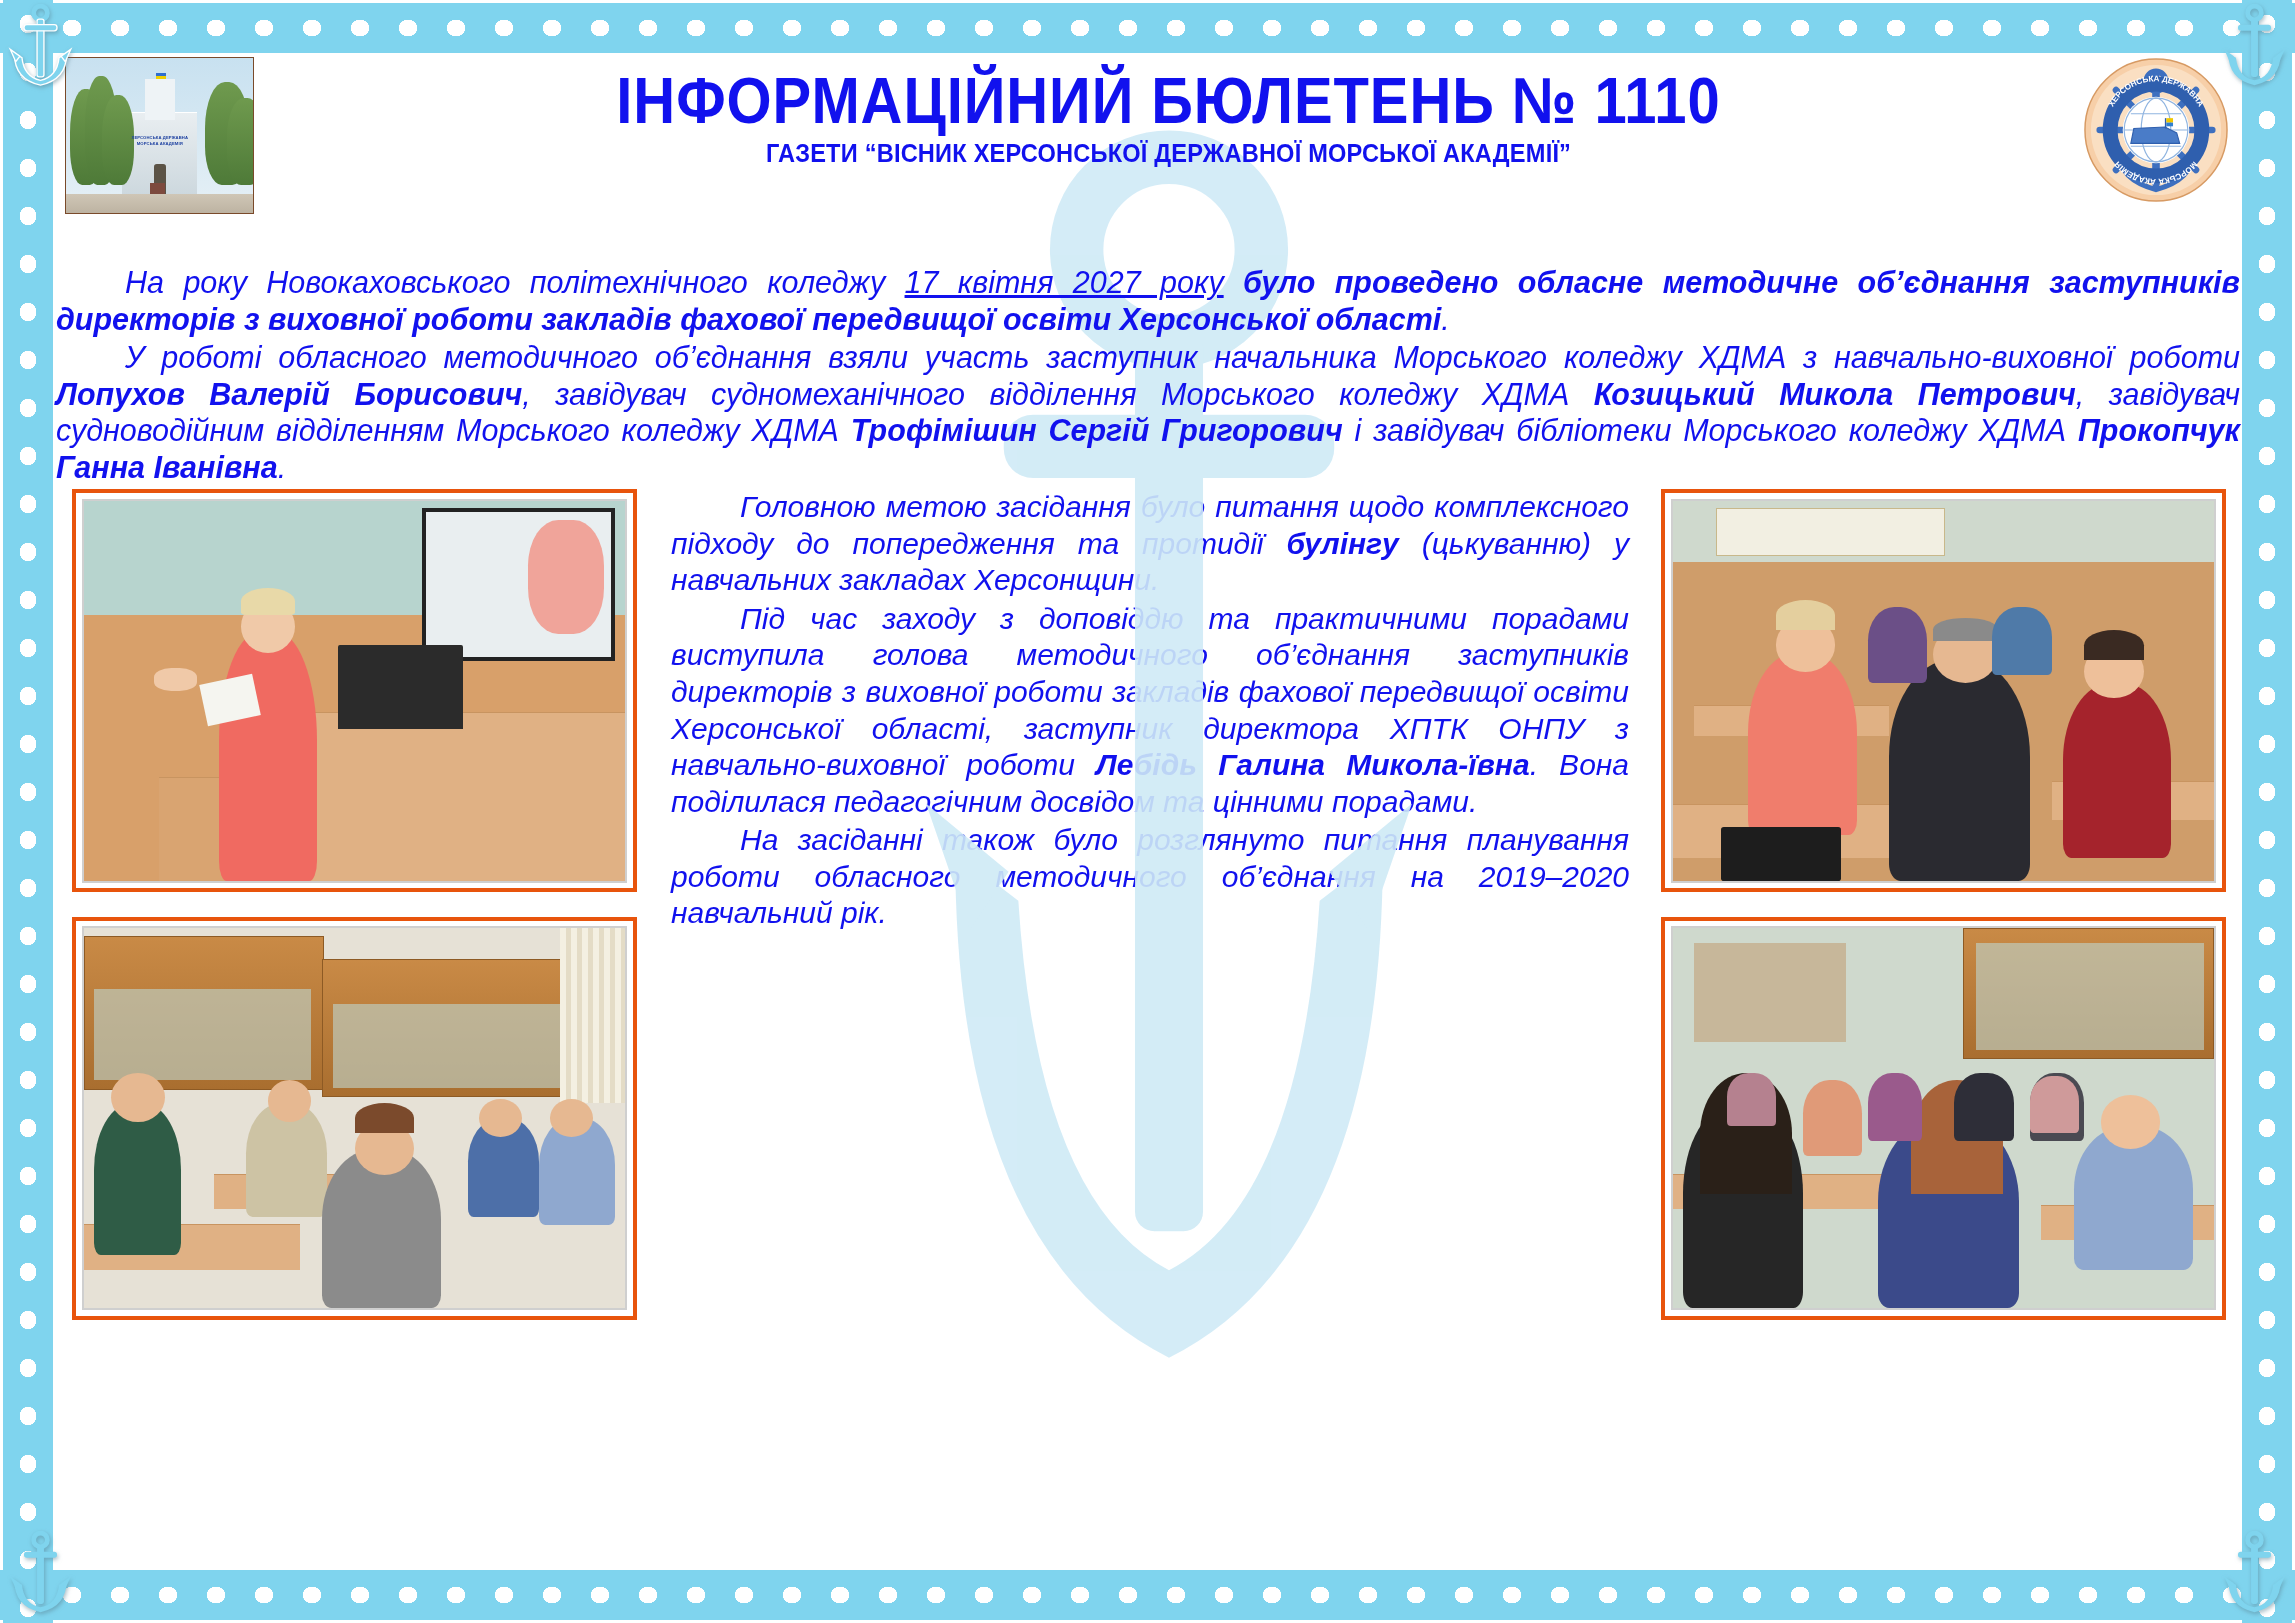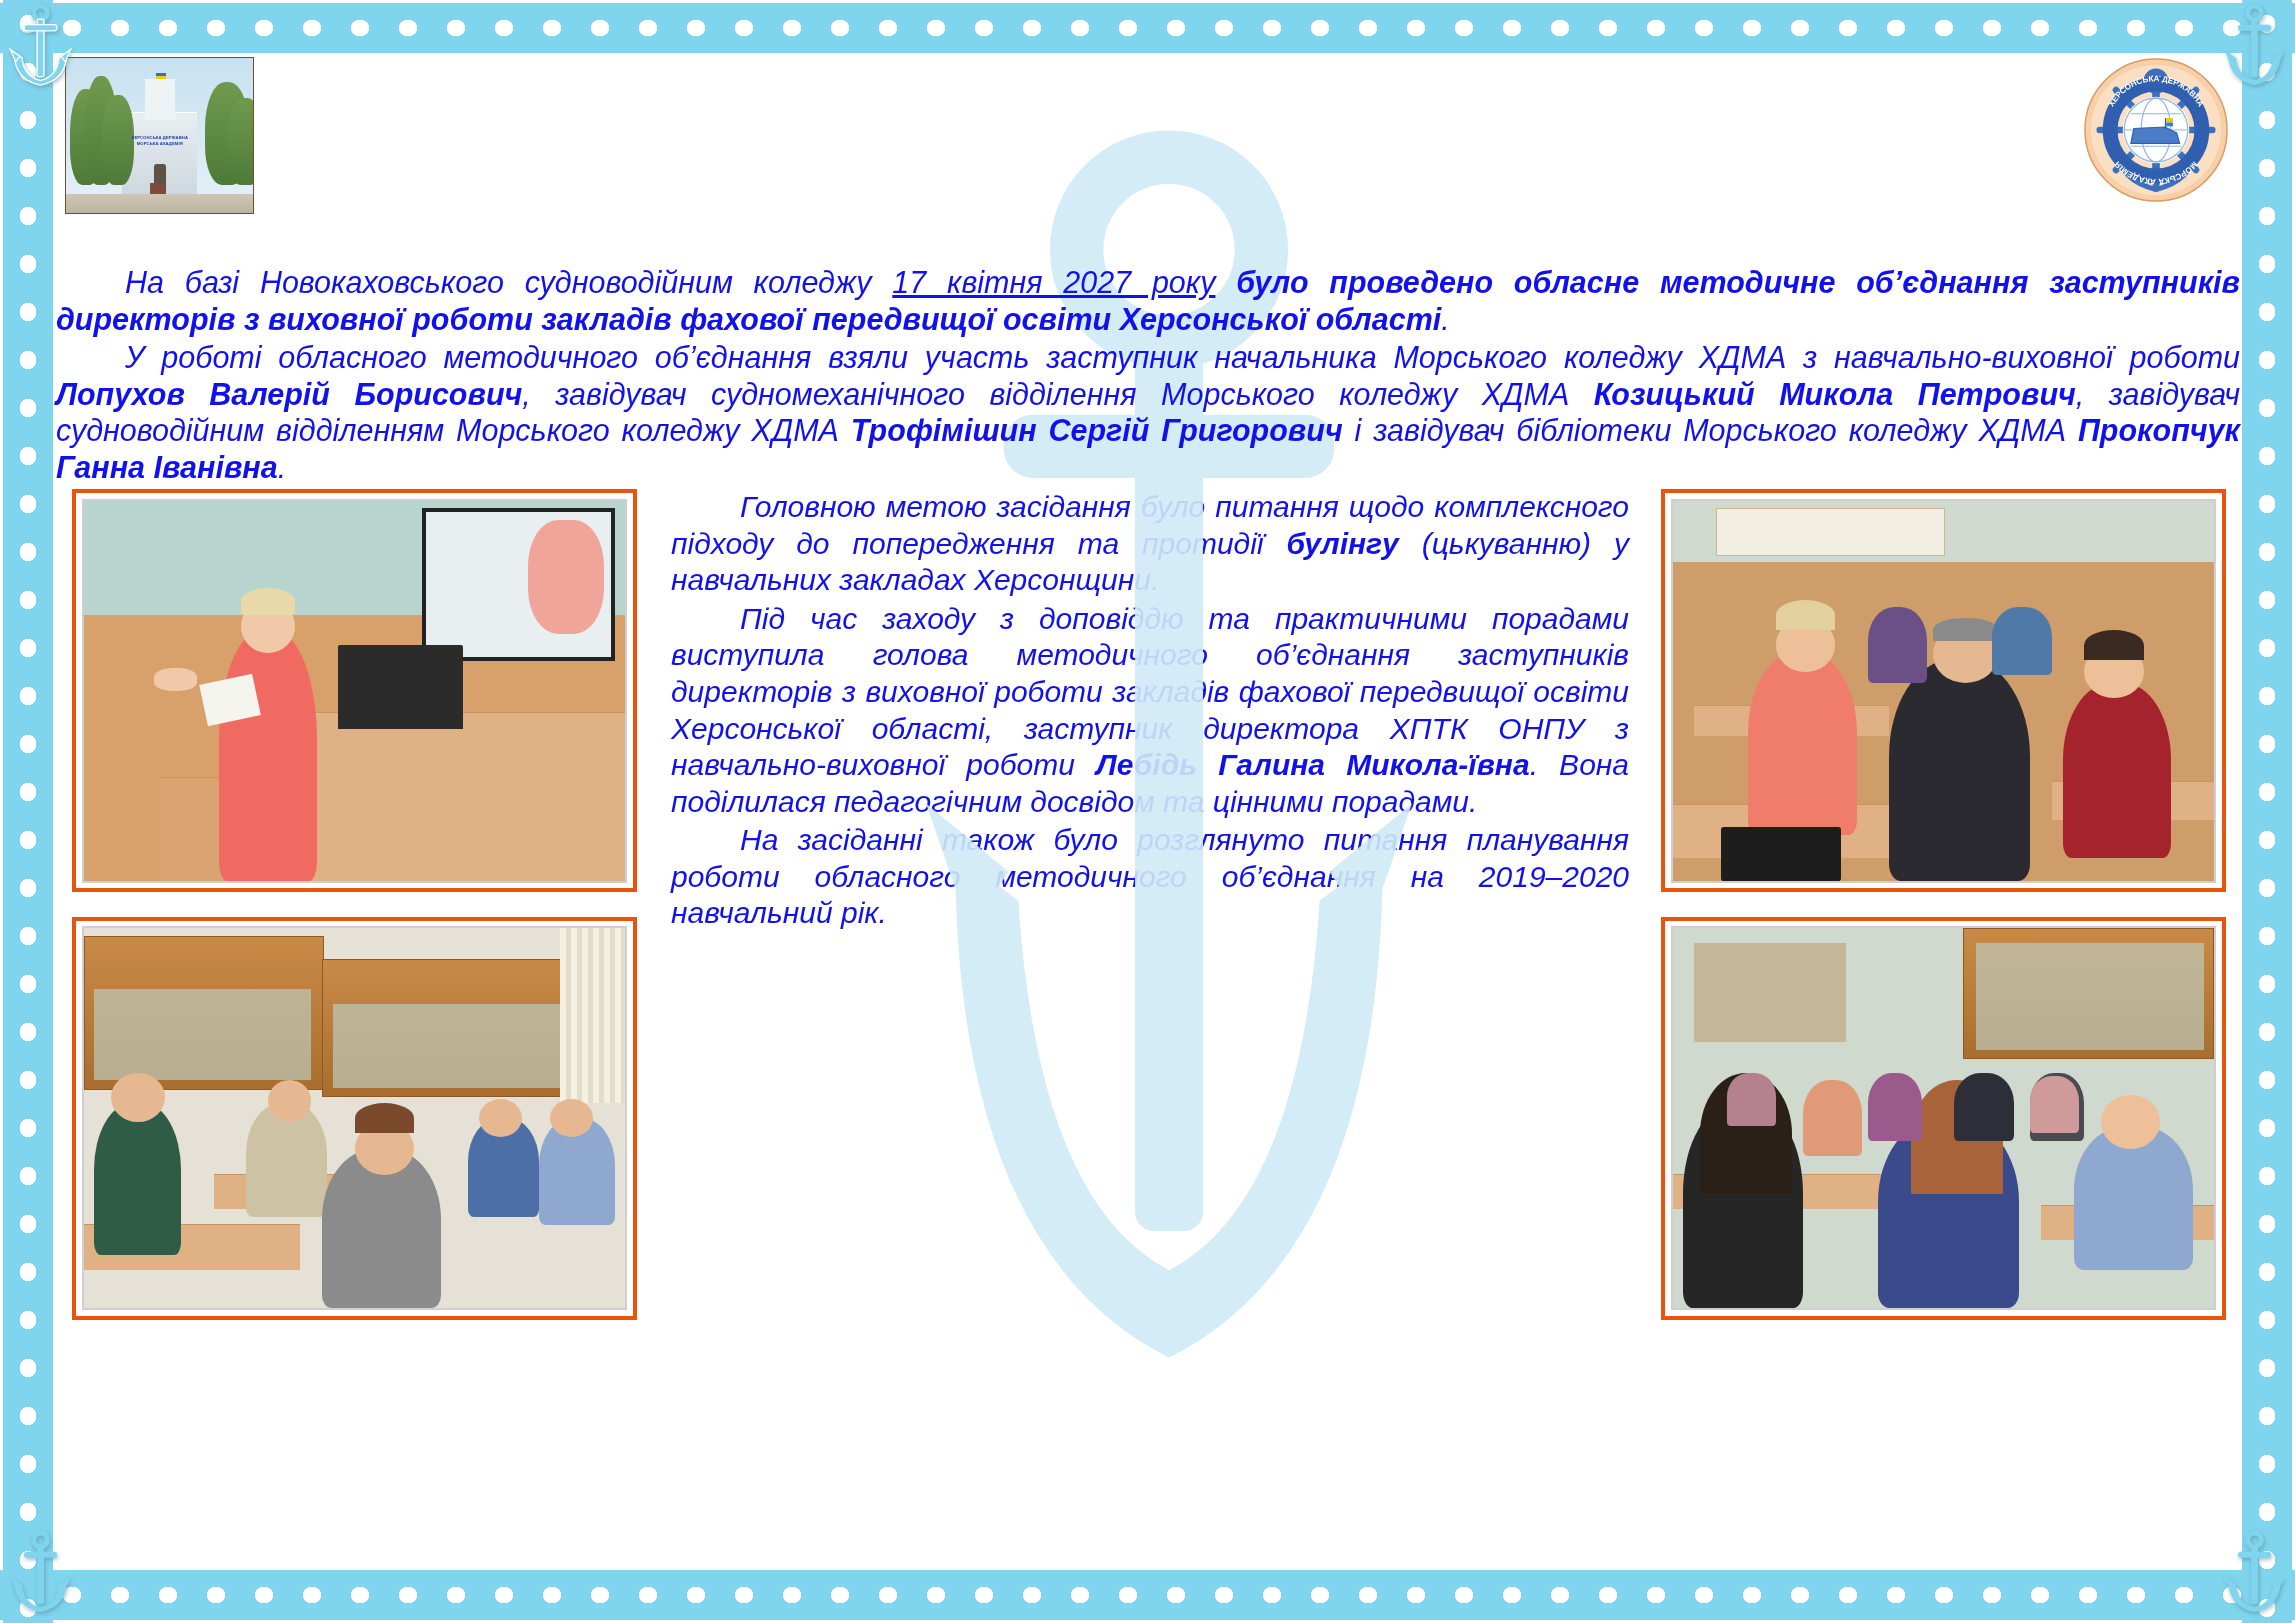--- a/index.html
+++ b/index.html
@@ -376,26 +376,30 @@
       <rect x="114" y="84" width="9" height="6" fill="#f0c800"></rect>
       <rect x="114" y="90" width="9" height="5" fill="#2f7fd0"></rect>
       <text font-size="11" font-weight="bold" fill="#ffffff" font-family="Liberation Sans, sans-serif">
         <textPath href="#arcTop" startOffset="50%" text-anchor="middle">ХЕРСОНСЬКА ДЕРЖАВНА</textPath>
       </text>
       <text font-size="11" font-weight="bold" fill="#ffffff" font-family="Liberation Sans, sans-serif">
         <textPath href="#arcBot" startOffset="50%" text-anchor="middle">МОРСЬКА АКАДЕМІЯ</textPath>
       </text>
     </svg>
 
+    <div class="title-block">
+      <div class="bulletin-title">ІНФОРМАЦІЙНИЙ БЮЛЕТЕНЬ № 1110</div>
+      <div class="bulletin-sub">ГАЗЕТИ “ВІСНИК ХЕРСОНСЬКОЇ ДЕРЖАВНОЇ МОРСЬКОЇ АКАДЕМІЇ”</div>
+    </div>
 
   </div>
 
   <div class="body-wrap">
 
-    <p class="ptext full-col"><span>На базі Новокаховського судноводійним коледжу </span><span class="ul">17 квітня 2027 року</span><b> було проведено обласне методичне об’єднання заступників директорів з виховної роботи закладів фахової передвищої освіти Херсонської області</b><span>.</span></p>
+    <p class="ptext full-col"><span>На року Новокаховського політехнічного коледжу </span><span class="ul">17 квітня 2027 року</span><b> було проведено обласне методичне об’єднання заступників директорів з виховної роботи закладів фахової передвищої освіти Херсонської області</b><span>.</span></p>
 
     <p class="ptext full-col"><span>У роботі обласного методичного об’єднання взяли участь заступник начальника Морського коледжу ХДМА з навчально-виховної роботи </span><b>Лопухов Валерій Борисович</b><span>, завідувач судномеханічного відділення Морського коледжу ХДМА </span><b>Козицький Микола Петрович</b><span>, завідувач судноводійним відділенням Морського коледжу ХДМА </span><b>Трофімішин Сергій Григорович</b><span> і завідувач бібліотеки Морського коледжу ХДМА </span><b>Прокопчук Ганна Іванівна</b><span>.</span></p>
   </div>
 
   <div class="mid-region">
 
     <div class="photo-col-left">
 
       <div class="photo">
         <div class="inner">

